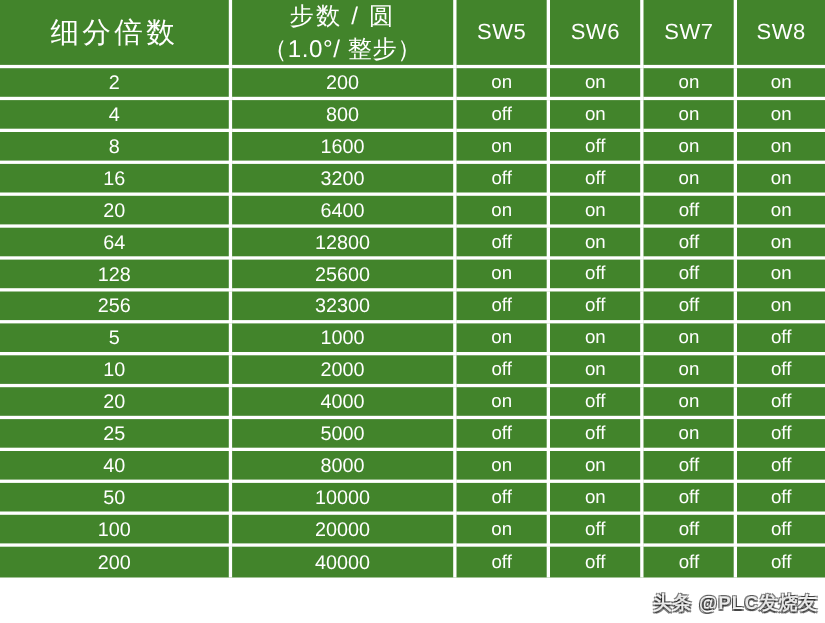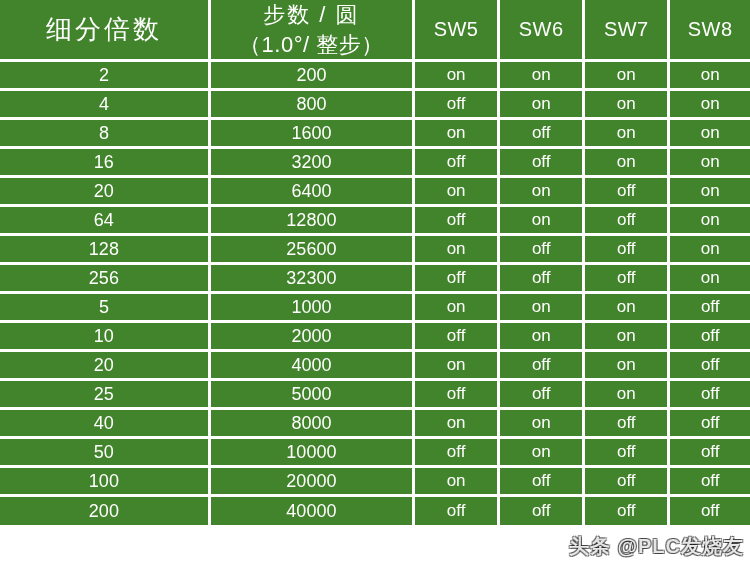--- a/index.html
+++ b/index.html
@@ -94,21 +94,21 @@
   }
 
   td.cell-sw {
     font-size: 17px;
   }
 
   #watermark {
     position: absolute;
     right: 6px;
     bottom: 6px;
-    font-size: 20px;
+    font-size: 17px;
     font-weight: bold;
     color: rgba(255,255,255,0.88);
     letter-spacing: 1px;
     white-space: nowrap;
     text-shadow:
        1px  1px 0 rgba(20,20,20,0.55),
       -1px  1px 0 rgba(20,20,20,0.55),
        1px -1px 0 rgba(20,20,20,0.55),
       -1px -1px 0 rgba(20,20,20,0.55);
     pointer-events: none;

